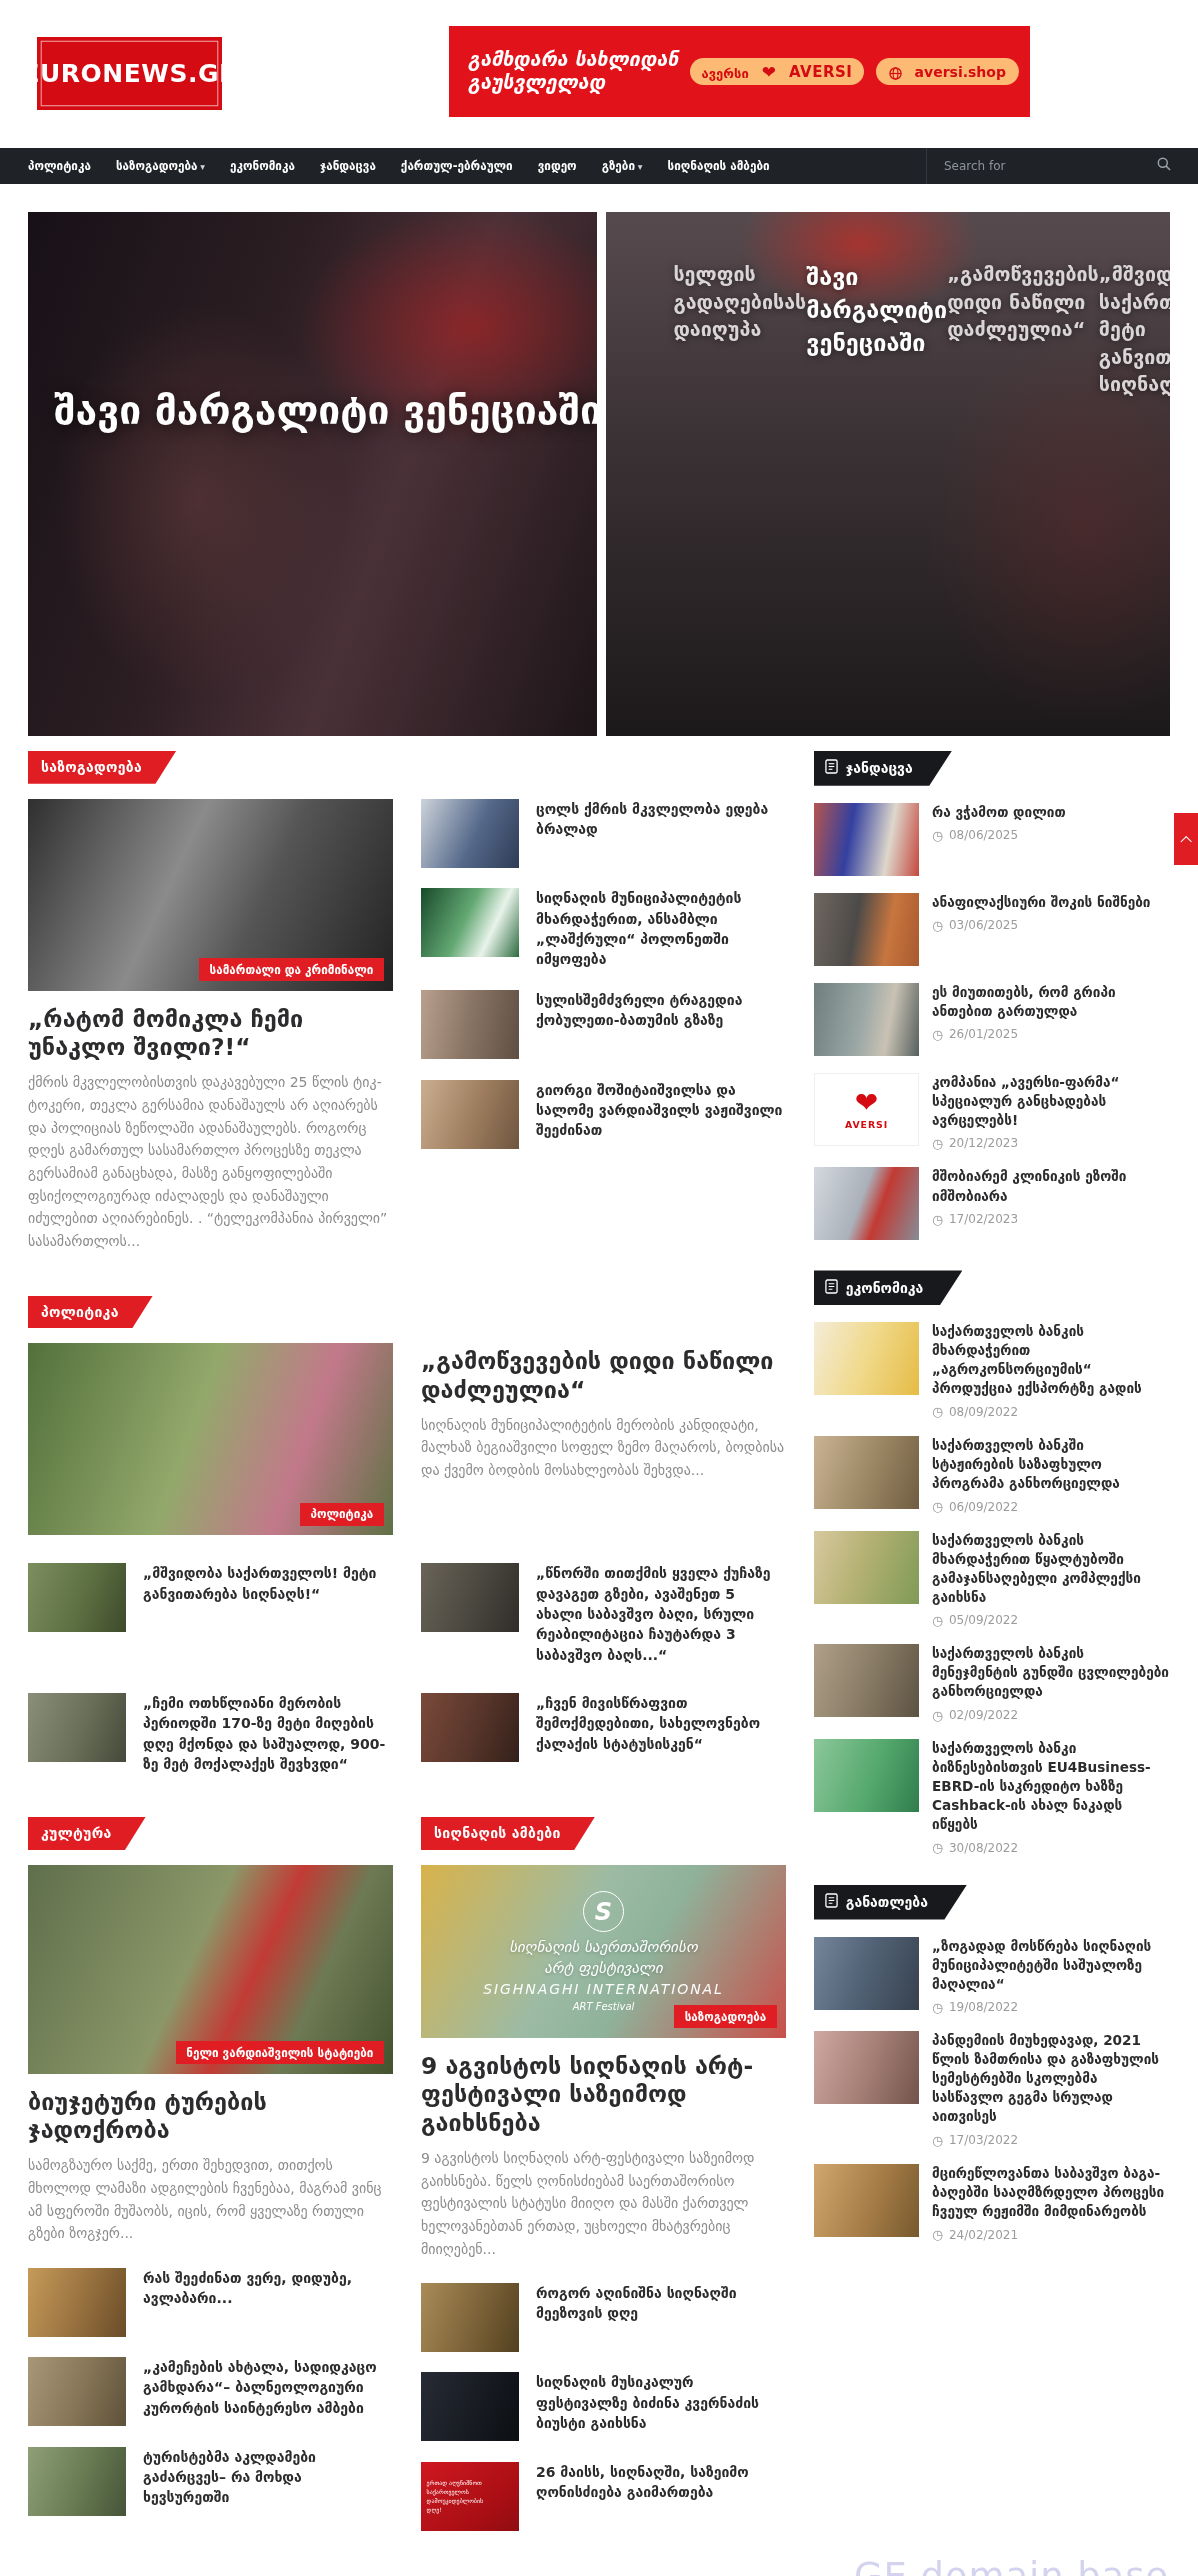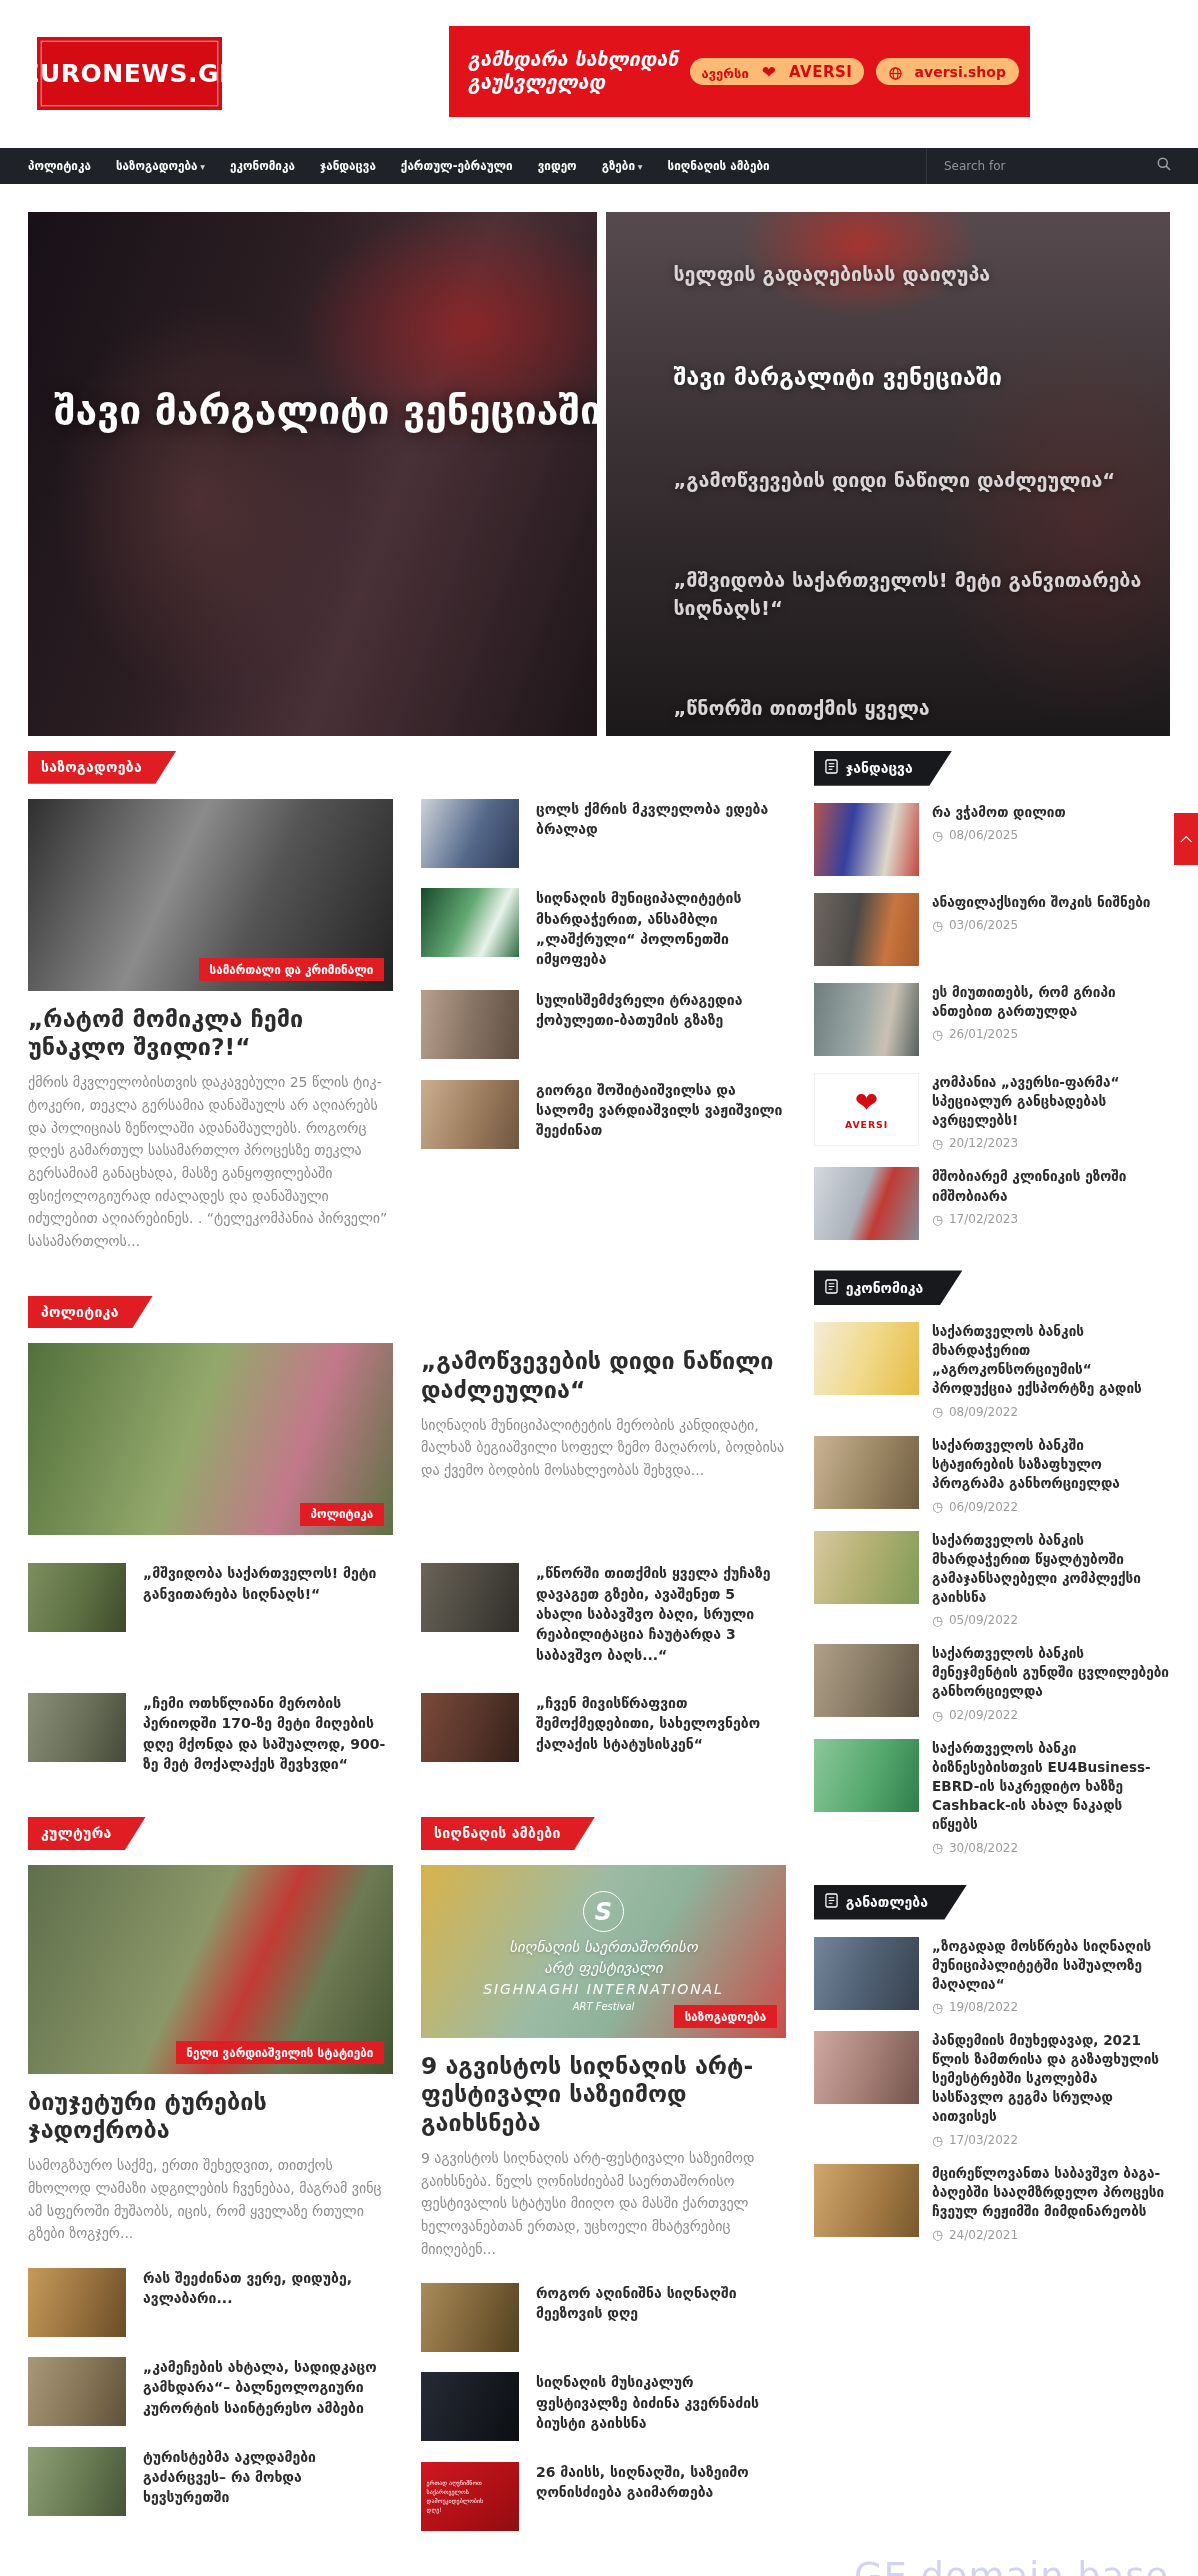--- a/index.html
+++ b/index.html
@@ -43,21 +43,21 @@
   .hero { margin:28px 28px 0; display:grid; grid-template-columns:569px 9.4px 564px; height:524px; }
   .hero-main { position:relative; overflow:hidden;
     background:
       radial-gradient(243px 169px at 78% 22%, rgba(190,30,30,.55), rgba(0,0,0,0) 70%),
       radial-gradient(206px 281px at 30% 55%, rgba(120,70,70,.45), rgba(0,0,0,0) 70%),
       linear-gradient(110deg,#171117 0%, #2c1e23 38%, #4a3138 62%, #1d1518 100%); }
   .hero-main .big-title { position:absolute; left:26px; top:176px; color:#fff; font-size:39px;
     font-weight:800; white-space:nowrap; text-shadow:0 1.9px 15px rgba(0,0,0,.65); }
   .hero-gap { background:#fff; }
   .hero-side { position:relative; overflow:hidden; padding:49px 22.5px 13px 67px;
-    display:flex; flex-direction:column; justify-content:space-between;
+    display:flex; flex-direction:row; justify-content:space-between;
     background:
       radial-gradient(169px 103px at 45% 6%, rgba(220,40,30,.6), rgba(0,0,0,0) 70%),
       radial-gradient(225px 281px at 85% 60%, rgba(140,40,40,.25), rgba(0,0,0,0) 70%),
       linear-gradient(180deg,#574a4e 0%, #3a3134 45%, #1c191b 100%); }
   .hero-side .slide-t { color:#d9d5d6; font-size:19.7px; font-weight:600; line-height:1.4;
     cursor:pointer; text-shadow:0 0.9px 7.5px rgba(0,0,0,.5); }
   .hero-side .slide-t.active { color:#fff; font-size:23.4px; font-weight:800; }
 
   
   .content { display:grid; grid-template-columns:758px 356px; gap:28px; margin:15px 28px 0; align-items:start; }

